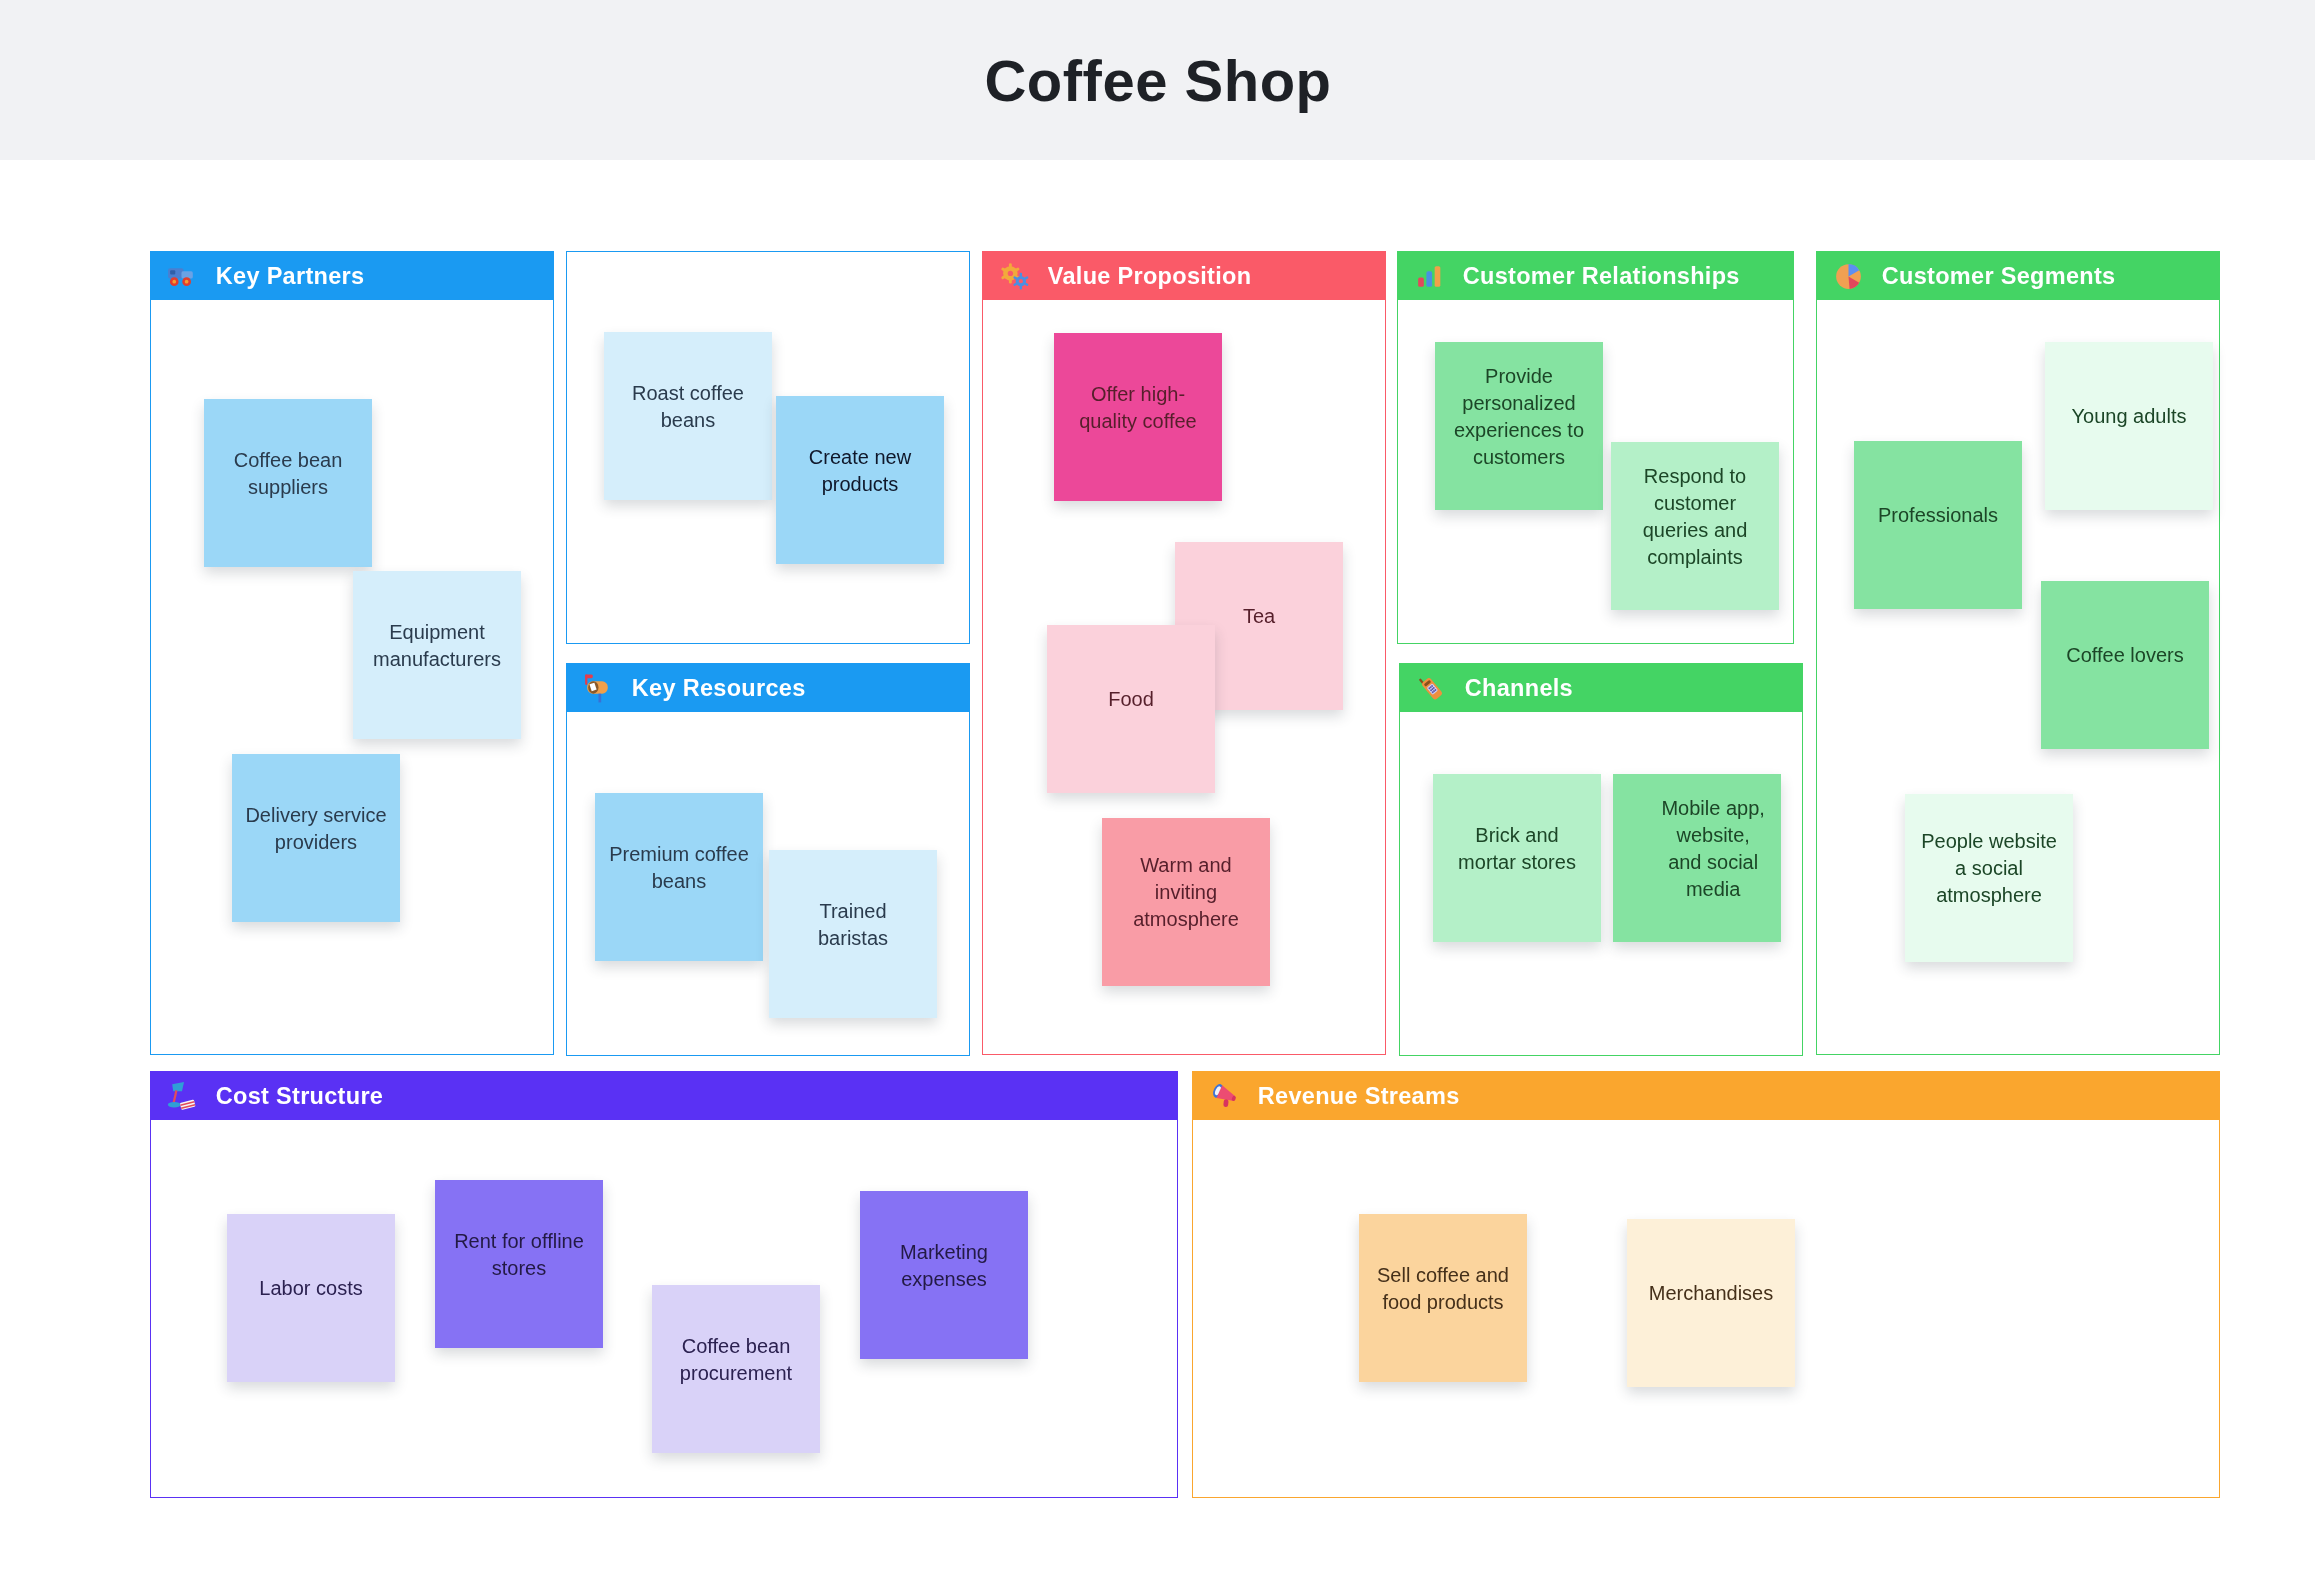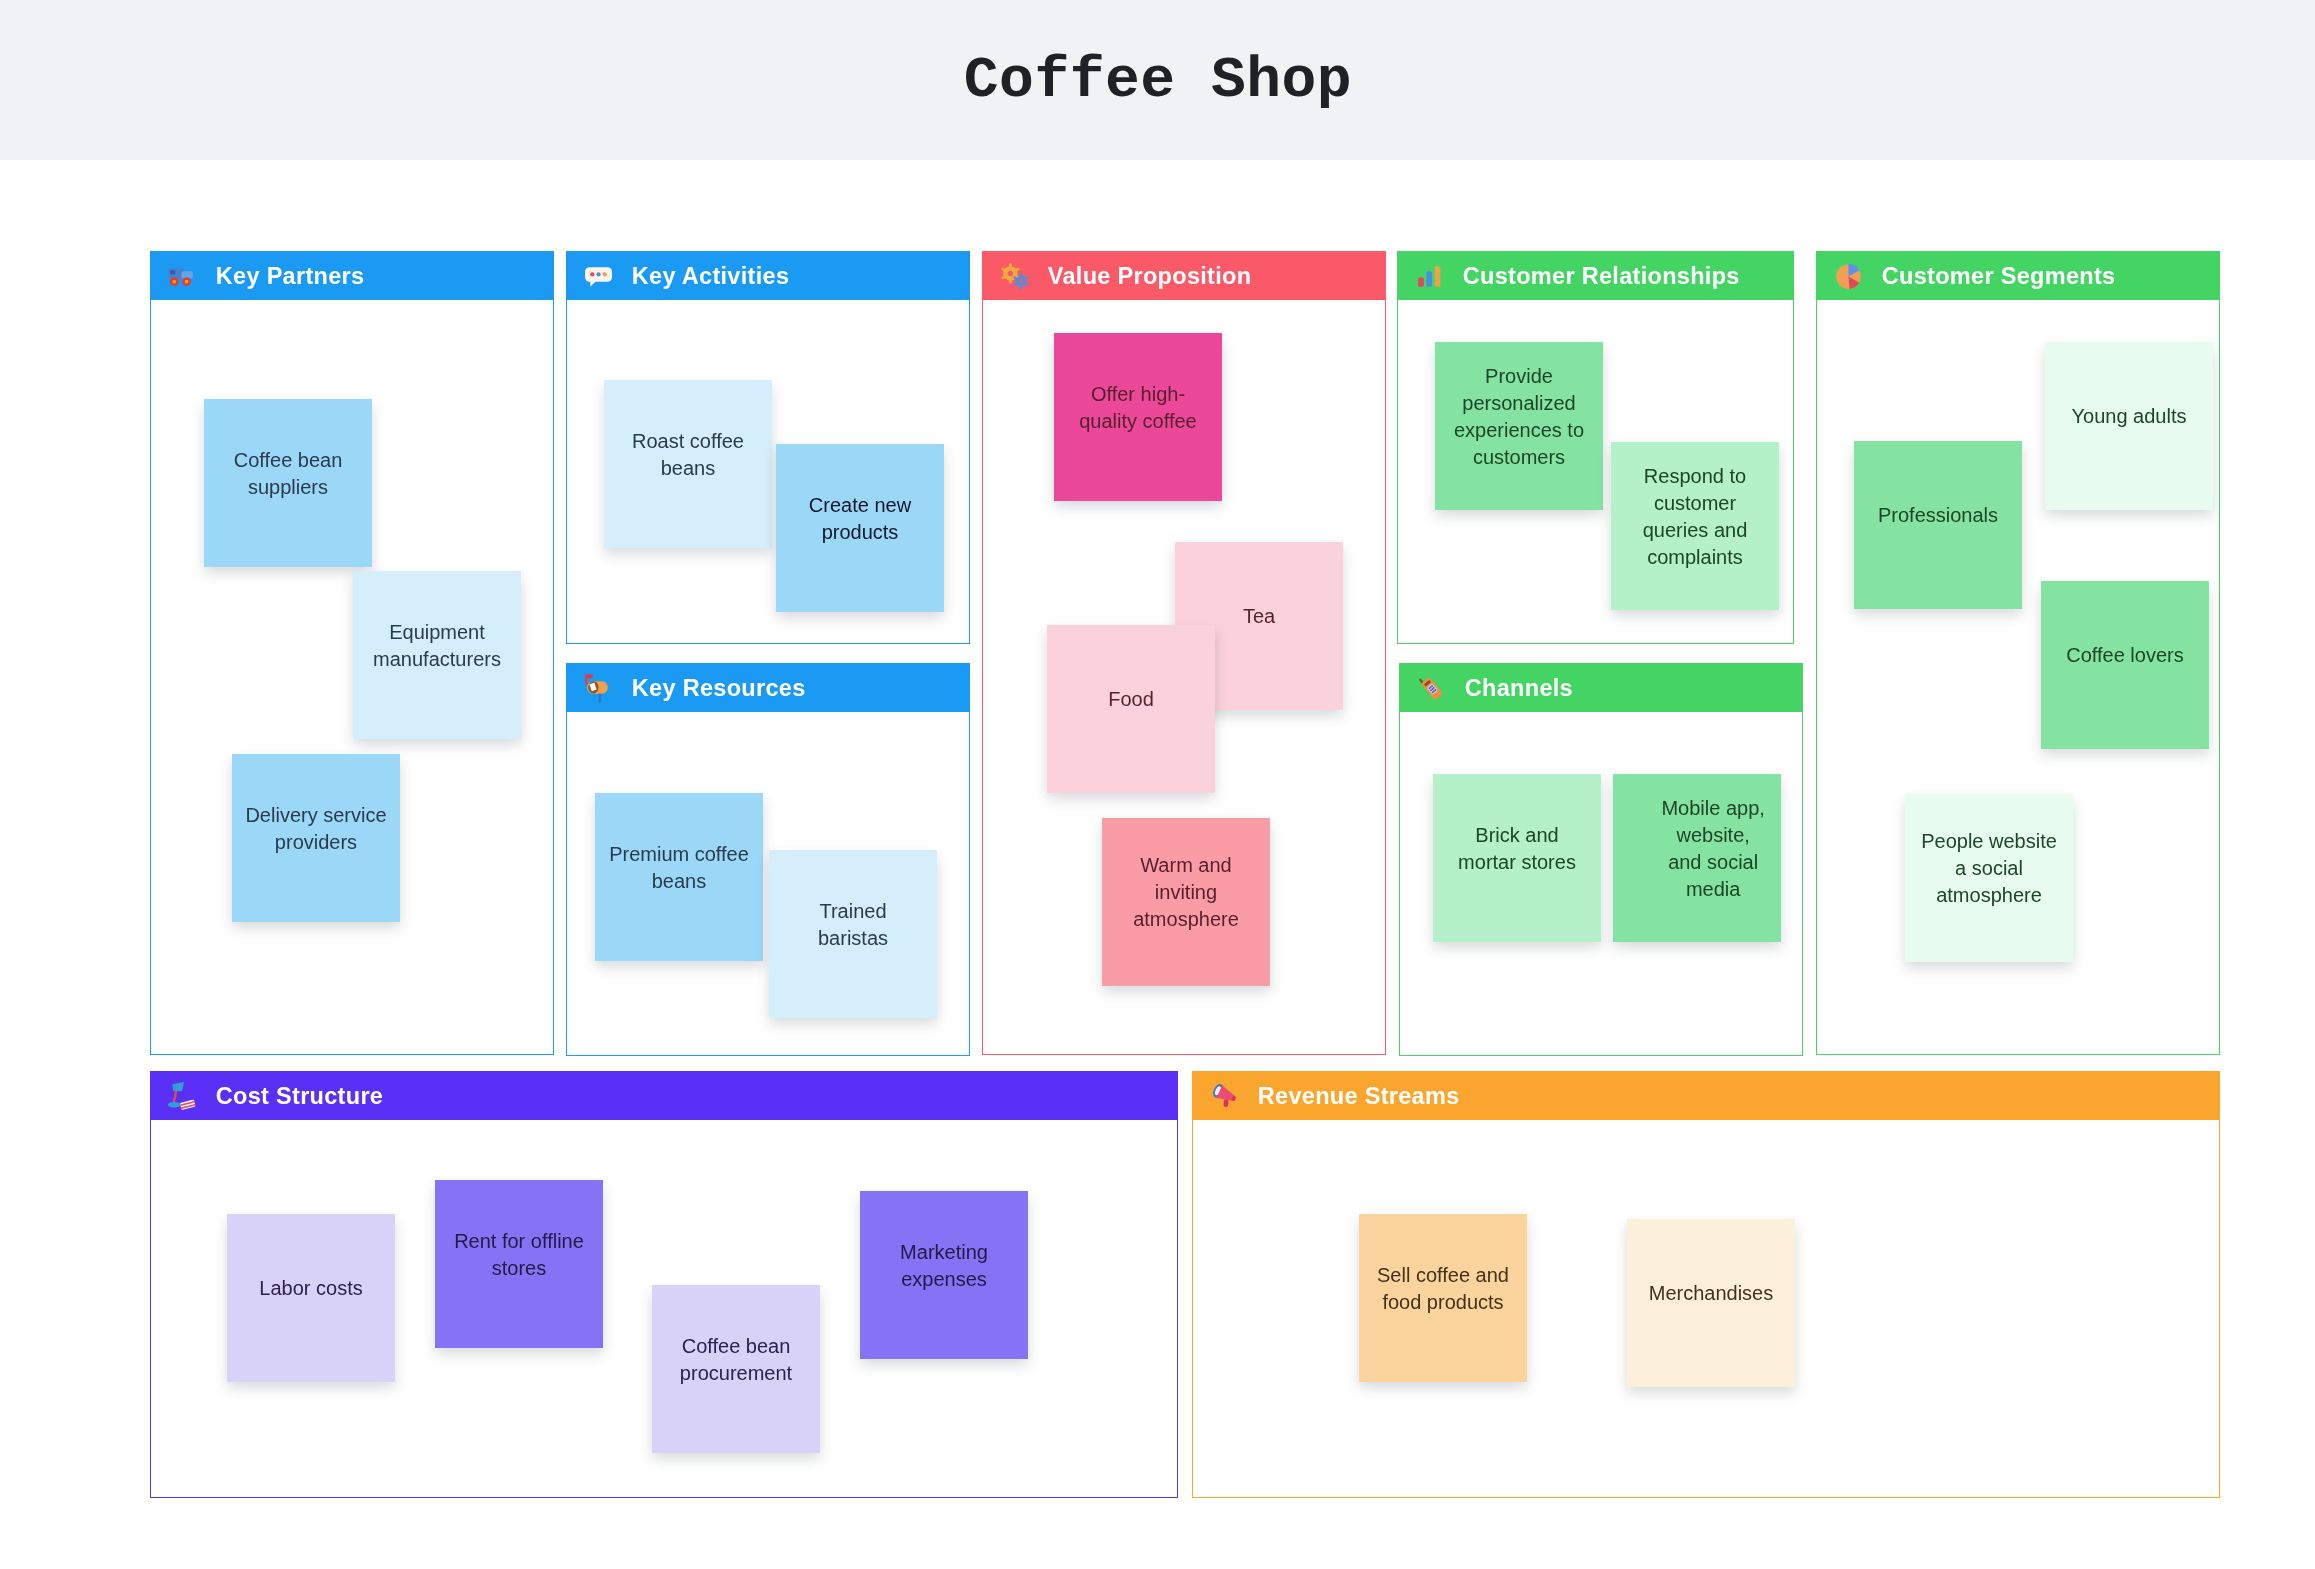--- a/index.html
+++ b/index.html
@@ -7,21 +7,21 @@
     width:2316px;height:1569px;position:relative;overflow:hidden;
     font-family:"Liberation Sans","DejaVu Sans",sans-serif;
     -webkit-font-smoothing:antialiased;
   }
   
   .title-band{
     position:absolute;left:0;top:0;width:2316px;height:160px;
     background:#f1f2f4;display:flex;align-items:center;justify-content:center;
   }
   .page-title{
-    margin:0;font-size:58px;font-weight:bold;color:#1e2126;letter-spacing:0.5px;font-family:Liberation Mono, monospace;
+    margin:0;font-size:58px;font-weight:bold;color:#1e2126;letter-spacing:0.5px;
   }
   
   .panel{
     position:absolute;background:#ffffff;border:1.8px solid #999;
     box-sizing:border-box;
   }
   .panel-header{
     height:48px;display:flex;align-items:center;gap:16.3px;
     padding:0 14.5px;box-sizing:border-box;
   }
@@ -65,32 +65,20 @@
     <h2>Key Partners</h2>
   </header>
   <div class="panel-body">
     <div class="note" style="left: 53px; top: 99px; background-color: rgb(155, 215, 247); color: rgb(42, 59, 77);">Coffee bean suppliers</div>
     <div class="note" style="left: 202px; top: 271px; background-color: rgb(213, 238, 251); color: rgb(42, 59, 77);">Equipment manufacturers</div>
     <div class="note" style="left: 81px; top: 454px; background-color: rgb(155, 215, 247); color: rgb(42, 59, 77);">Delivery service providers</div>
   </div>
 </section>
 
 <section class="panel" style="left: 566px; top: 251px; width: 404px; height: 393px; border-color: rgb(26, 154, 242);">
-  <header class="panel-header" style="background-color: rgb(26, 154, 242);">
-    <span class="icon">
-      <svg viewBox="0 0 32 32">
-        <rect x="3" y="7" width="26" height="14" rx="4" fill="#fdf4ea"></rect>
-        <path d="M8 20 L8 26 L14 20 Z" fill="#fdf4ea"></path>
-        <circle cx="10" cy="14" r="2.1" fill="#e2485c"></circle>
-        <circle cx="16" cy="14" r="2.1" fill="#4a90e2"></circle>
-        <circle cx="22" cy="14" r="2.1" fill="#f0a04a"></circle>
-      </svg>
-    </span>
-    <h2>Key Activities</h2>
-  </header>
   <div class="panel-body">
     <div class="note" style="left: 37px; top: 80px; background-color: rgb(213, 238, 251); color: rgb(42, 59, 77);">Roast coffee beans</div>
     <div class="note" style="left: 209px; top: 137px; background-color: rgb(155, 215, 247); color: #0f172a; margin-top: 7px;">Create new products</div>
   </div>
 </section>
 
 <section class="panel" style="left: 566px; top: 663px; width: 404px; height: 393px; border-color: rgb(26, 154, 242);">
   <header class="panel-header" style="background-color: rgb(26, 154, 242);">
     <span class="icon">
       <svg viewBox="0 0 32 32">

